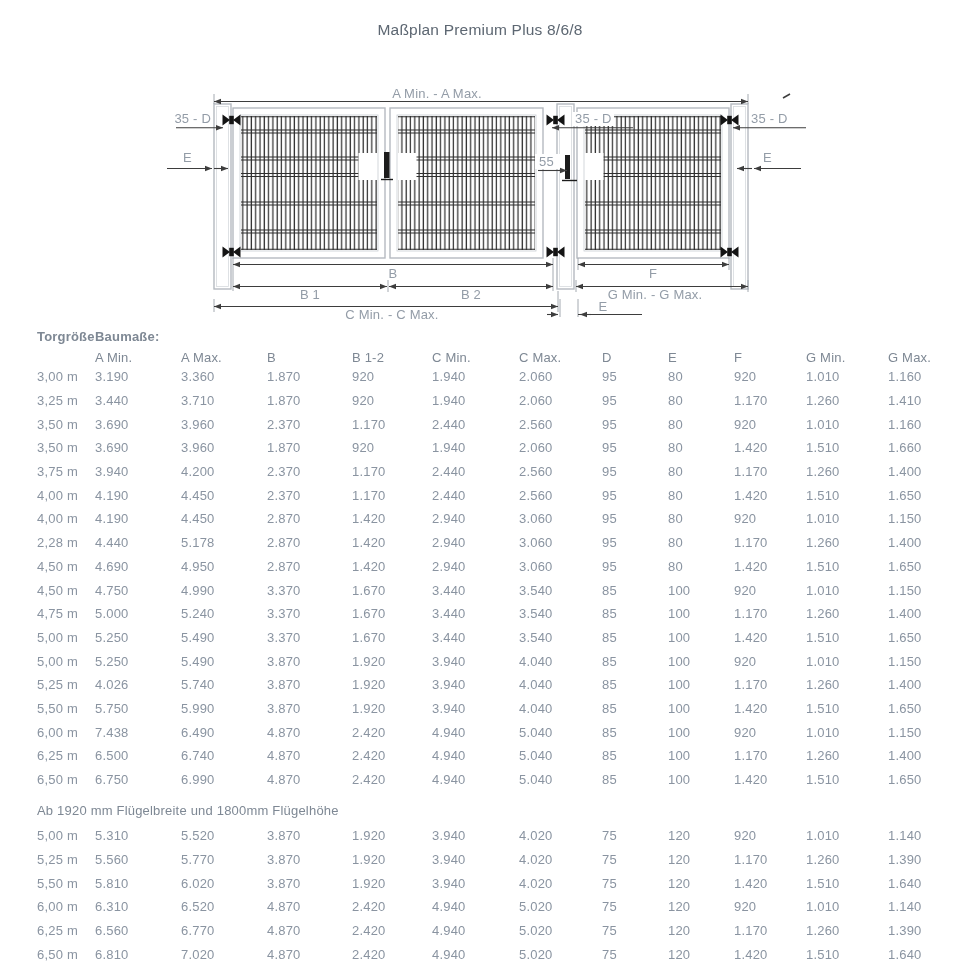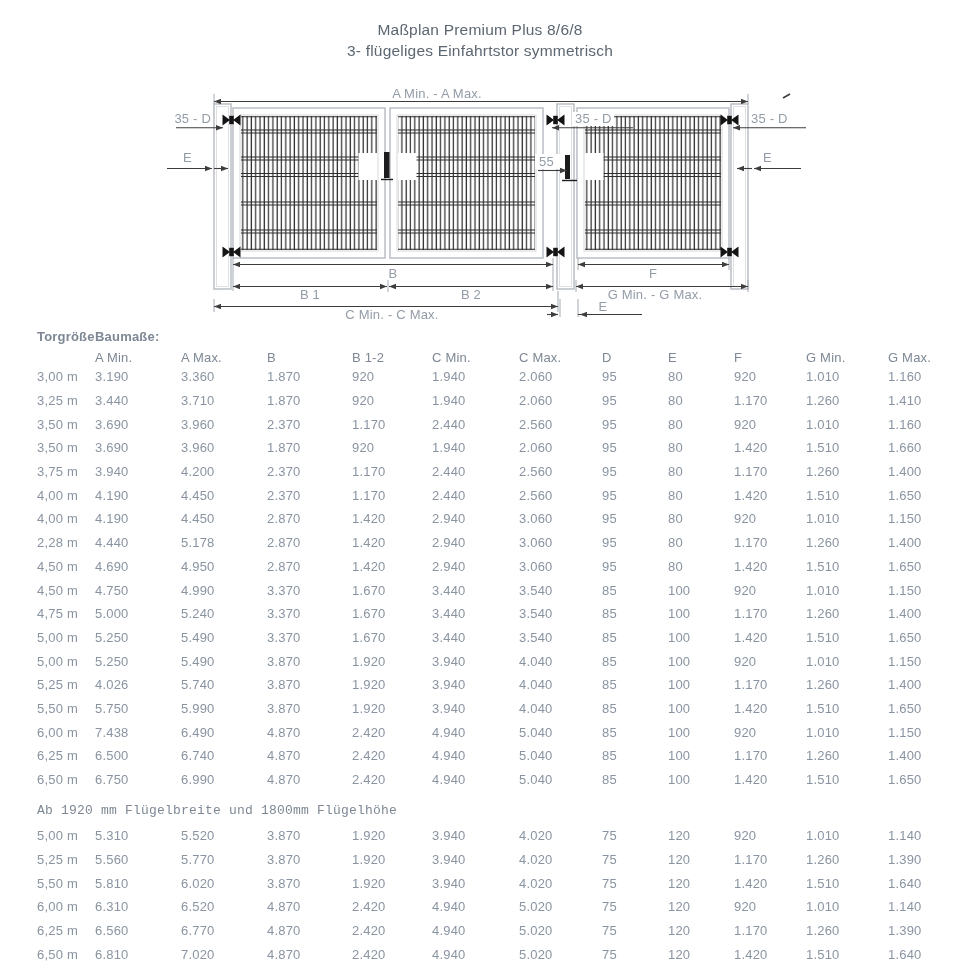--- a/index.html
+++ b/index.html
@@ -12,31 +12,30 @@
   .tbl{position:absolute;top:320px;left:0;width:960px;color:#8a94a1;font-size:13px;letter-spacing:.2px;}
   .grid{display:grid;grid-template-columns:62px 86px 86px 85px 80px 87px 83px 66px 66px 72px 82px 72px;
         padding-left:33px;align-items:center;}
   .hgrid{height:21px;color:#7e8894;}
   .trow{height:23.7px;}
   .cell{white-space:nowrap;}
   .c0{padding-left:4px;}
   .hrow1{position:absolute;top:0;left:0;right:0;font-weight:bold;}
   .hrow2{position:absolute;top:21px;left:0;right:0;}
   .sec1{position:absolute;top:39px;left:0;right:0;}
-  .note{position:absolute;top:474px;left:37px;height:22px;line-height:22px;color:#7e8894;font-family:Liberation Mono, monospace;}
+  .note{position:absolute;top:474px;left:37px;height:22px;line-height:22px;color:#7e8894;}
   .sec2{position:absolute;top:498px;left:0;right:0;}
 </style>
 </head>
 <body>
 
 <div class="page">
 
   <div class="title">
     <div>Maßplan Premium Plus 8/6/8</div>
-    <div>3- flügeliges Einfahrtstor symmetrisch</div>
   </div>
 
   <svg class="diagram" viewBox="0 0 960 235" width="960" height="235">
     <defs>
       <marker id="arr" viewBox="0 0 10 10" refX="8.5" refY="5" markerWidth="8" markerHeight="8" orient="auto-start-reverse">
         <path d="M0,1.6 L8.5,5 L0,8.4 Z" fill="#3d3d3d"></path>
       </marker>
       <pattern id="bars" width="4.3" height="8" patternUnits="userSpaceOnUse">
         <line x1="2" y1="0" x2="2" y2="8" stroke="#2e2e2e" stroke-width="1.25"></line>
       </pattern>

